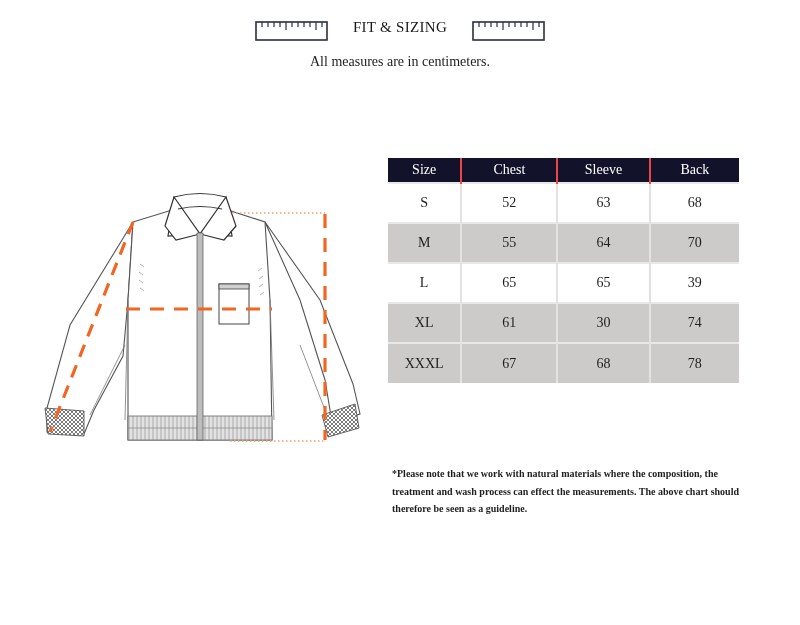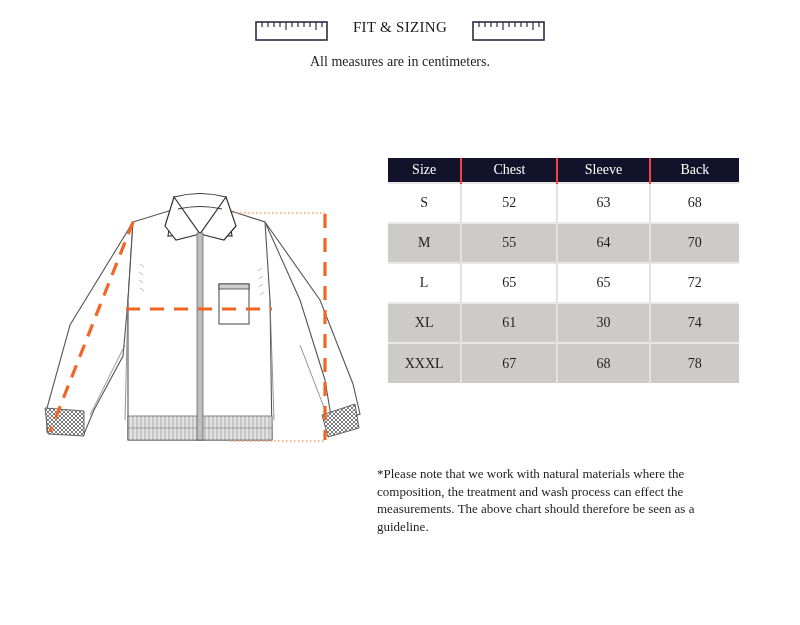--- a/index.html
+++ b/index.html
@@ -24,22 +24,22 @@
     .size-table th:last-child { border-right: none; }
     .size-table td { height: 40px; font-size: 14px; text-align: center; color: #1e1e1e;
                      border-right: 2px solid #e2e2e2; border-top: 2px solid #e8e8e8; }
     .size-table td:last-child { border-right: none; }
     .size-table tr.alt td { background: #cccbc9; }
     .col-size { width: 77px; }
     .col-chest { width: 103px; }
     .col-sleeve { width: 98px; }
     .col-back { width: 96px; }
 
-    .note { position: absolute; left: 377px; top: 465px; width: 352px;
-            font-size: 13px; line-height: 17.5px; color: #1d1d1d; }
+    .note { position: absolute; left: 392px; top: 465px; width: 352px;
+            font-size: 10px; line-height: 17.5px; color: #1d1d1d; font-weight: bold; }
   </style>
 </head>
 <body>
 
 <div class="header">
   <svg class="ruler left" viewBox="0 0 73 20">
     <rect x="1" y="1" width="71" height="18" fill="none" stroke="#2a2d45" stroke-width="1.6"></rect>
     <g stroke="#2a2d45" stroke-width="1.2">
       <line x1="7" y1="1" x2="7" y2="6"></line>
         <line x1="13" y1="1" x2="13" y2="6"></line>
@@ -156,21 +156,21 @@
     <tr class="alt">
       <td>M</td>
       <td>55</td>
       <td>64</td>
       <td>70</td>
     </tr>
     <tr>
       <td>L</td>
       <td>65</td>
       <td>65</td>
-      <td>72</td>
+      <td>39</td>
     </tr>
     <tr class="alt">
       <td>XL</td>
       <td>61</td>
       <td>30</td>
       <td>74</td>
     </tr>
     <tr class="alt">
       <td>XXXL</td>
       <td>67</td>

